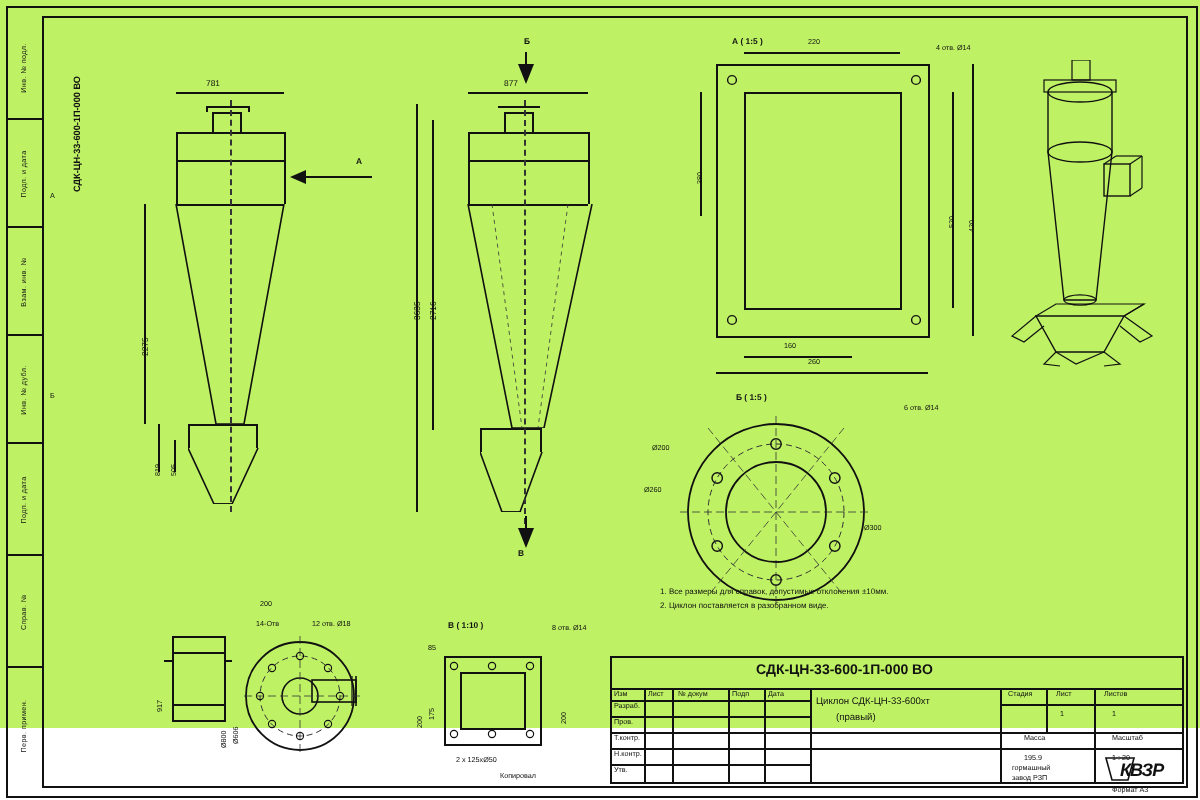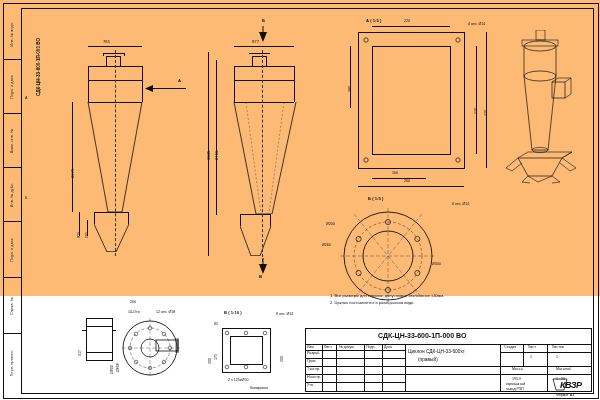--- a/index.html
+++ b/index.html
@@ -1,17 +1,17 @@
 <!DOCTYPE html>
 <html><head>
 <meta charset="utf-8">
 <style>
   html,body{margin:0;padding:0;}
   body{width:600px;height:400px;background:#ffffff;font-family:"Liberation Sans",sans-serif;overflow:hidden;}
-  #sheet{position:relative;width:600px;height:296px;background:#fdba74;}
+  #sheet{position:relative;width:600px;height:364px;background:#bef264;}
 
   .frame-outer{position:absolute;left:3px;top:3px;width:594px;height:394px;border:1px solid #111;}
   .frame-inner{position:absolute;left:21px;top:8px;width:571px;height:384px;border:1.2px solid #111;}
 
   
   .lstrip{position:absolute;left:3px;top:8px;width:18px;height:384px;border-right:1px solid #111;}
   .lcell{position:absolute;left:0;width:18px;border-bottom:1px solid #111;box-sizing:border-box;}
   .vtext{
     position:absolute;left:50%;top:50%;
     transform:translate(-50%,-50%) rotate(-90deg);

